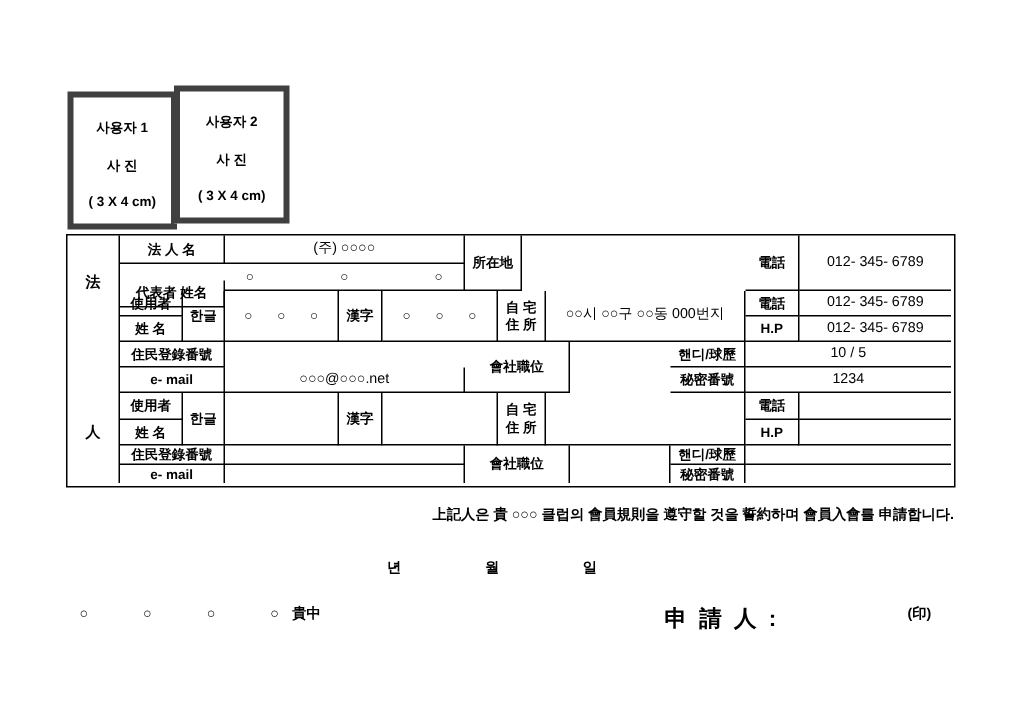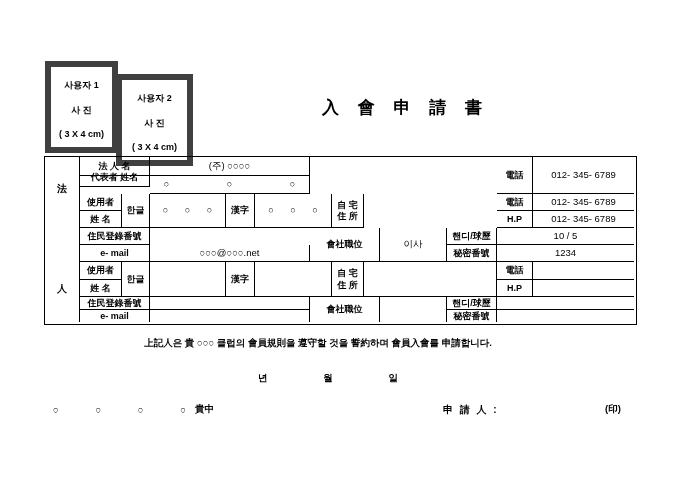--- a/index.html
+++ b/index.html
@@ -1,21 +1,21 @@
 <!DOCTYPE html>
 <html><head>
 <meta charset="utf-8">
 <style>
   html,body{margin:0;padding:0;}
   .page{
     position:relative;width:680px;height:481px;background:#ffffff;
     font-family:"Liberation Sans", sans-serif;color:#000;overflow:hidden;
   }
   .photo-box{
-    position:absolute;box-sizing:border-box;border:6px solid #404040;background:#fff;
+    position:absolute;box-sizing:border-box;border:4px solid #404040;background:#fff;
     display:flex;flex-direction:column;align-items:center;justify-content:center;
     gap:12px;padding-top:4px;font-size:9px;font-weight:bold;text-align:center;
   }
   .title{
     position:absolute;left:322px;top:96px;font-size:17px;font-weight:bold;
     letter-spacing:7px;white-space:nowrap;
   }
   .tbl{
     position:absolute;left:44px;top:156px;width:591px;height:167px;
     box-sizing:content-box;border:1px solid #000;
@@ -27,81 +27,81 @@
     font-size:9px;font-weight:bold;white-space:nowrap;overflow:hidden;
     line-height:1.15;
   }
   .nr{border-right:none;}
   .nb{border-bottom:none;}
   .val{font-weight:normal;font-size:9.5px;}
   .two{flex-direction:column;gap:1px;}
   .sp-wide{word-spacing:55px;font-weight:normal;}
   .sp-mid{word-spacing:14px;font-weight:normal;}
   .side{flex-direction:column;justify-content:space-between;padding:26px 0 28px 0;font-size:10px;}
-  .pledge{position:absolute;left:0;top:337px;width:636px;text-align:center;
+  .pledge{position:absolute;left:0;top:337px;width:636px;text-align:right;
     font-size:9.5px;font-weight:bold;}
   .dateline{position:absolute;left:258px;top:372px;width:140px;display:flex;
     justify-content:space-between;font-size:9.5px;font-weight:bold;}
   .recipient{position:absolute;left:53px;top:403px;display:flex;align-items:center;
     font-size:9.5px;font-weight:bold;}
   .recipient .circles{word-spacing:34px;font-weight:normal;font-size:9.5px;margin-right:9px;}
-  .applicant{position:absolute;left:443px;top:403px;font-size:10px;font-weight:bold;letter-spacing:2px;}
+  .applicant{position:absolute;left:443px;top:403px;font-size:15px;font-weight:bold;letter-spacing:2px;}
   .seal{position:absolute;left:605px;top:403px;font-size:9.5px;font-weight:bold;}
 </style>
 </head>
 <body>
 
 <div class="page">
 
   <div class="photo-box" style="left:45px;top:61px;width:73px;height:92px;">
     <span>사용자 1</span>
     <span>사 진</span>
     <span>( 3 X 4 cm)</span>
   </div>
-  <div class="photo-box" style="left:116px;top:74px;width:77px;height:92px;">
+  <div class="photo-box" style="left:116px;top:57px;width:77px;height:92px;">
     <span>사용자 2</span>
     <span>사 진</span>
     <span>( 3 X 4 cm)</span>
   </div>
 
-  <div class="title">入 會 申 請 書</div>
 
   <div class="tbl">
 
     <div class="c side nb" style="left:0;top:0;width:35px;height:165px;">
       <span>法</span>
       <span>人</span>
     </div>
 
     <div class="c" style="left:35px;top:0;width:70px;height:19px;text-align:center;">法 人 名</div>
     <div class="c val" style="left:105px;top:0;width:160px;height:19px;">(주) ○○○○</div>
+    <div class="c" style="left:265px;top:0;width:38px;height:37px;">所在地</div>
     <div class="c" style="left:452px;top:0;width:36px;height:37px;">電話</div>
     <div class="c val nr" style="left:488px;top:0;width:101px;height:37px;">012- 345- 6789</div>
 
-    <div class="c" style="left:35px;top:12px;width:70px;height:18px;">代表者 姓名</div>
+    <div class="c" style="left:35px;top:30px;width:70px;height:18px;">代表者 姓名</div>
     <div class="c sp-wide" style="left:105px;top:19px;width:160px;height:18px;">○ ○ ○</div>
 
     <div class="c" style="left:35px;top:37px;width:42px;height:17px;">使用者</div>
     <div class="c" style="left:35px;top:54px;width:42px;height:17px;">姓  名</div>
     <div class="c" style="left:77px;top:37px;width:28px;height:34px;">한글</div>
     <div class="c sp-mid" style="left:105px;top:37px;width:76px;height:34px;">○ ○ ○</div>
     <div class="c" style="left:181px;top:37px;width:29px;height:34px;">漢字</div>
     <div class="c sp-mid" style="left:210px;top:37px;width:77px;height:34px;">○ ○ ○</div>
     <div class="c two" style="left:287px;top:37px;width:32px;height:34px;">
       <span>自 宅</span>
       <span>住 所</span>
     </div>
+    <div class="c val" style="left:319px;top:37px;width:133px;height:34px;">○○시 ○○구 ○○동 000번지</div>
     <div class="c" style="left:452px;top:37px;width:36px;height:17px;">電話</div>
     <div class="c val nr" style="left:488px;top:37px;width:101px;height:17px;">012- 345- 6789</div>
     <div class="c" style="left:452px;top:54px;width:36px;height:17px;">H.P</div>
     <div class="c val nr" style="left:488px;top:54px;width:101px;height:17px;">012- 345- 6789</div>
 
     <div class="c" style="left:35px;top:71px;width:70px;height:17px;">住民登錄番號</div>
     <div class="c" style="left:265px;top:71px;width:70px;height:34px;">會社職位</div>
-    <div class="c val" style="left:335px;top:71px;width:67px;height:34px;">이사</div>
     <div class="c" style="left:402px;top:71px;width:50px;height:17px;">핸디/球歷</div>
     <div class="c val nr" style="left:452px;top:71px;width:137px;height:17px;">10  /  5</div>
     <div class="c" style="left:35px;top:88px;width:70px;height:17px;">e- mail</div>
     <div class="c val" style="left:105px;top:88px;width:160px;height:17px;">○○○@○○○.net</div>
     <div class="c" style="left:402px;top:88px;width:50px;height:17px;">秘密番號</div>
     <div class="c val nr" style="left:452px;top:88px;width:137px;height:17px;">1234</div>
 
     <div class="c" style="left:35px;top:105px;width:42px;height:18px;">使用者</div>
     <div class="c" style="left:35px;top:123px;width:42px;height:17px;">姓  名</div>
     <div class="c" style="left:77px;top:105px;width:28px;height:35px;">한글</div>

